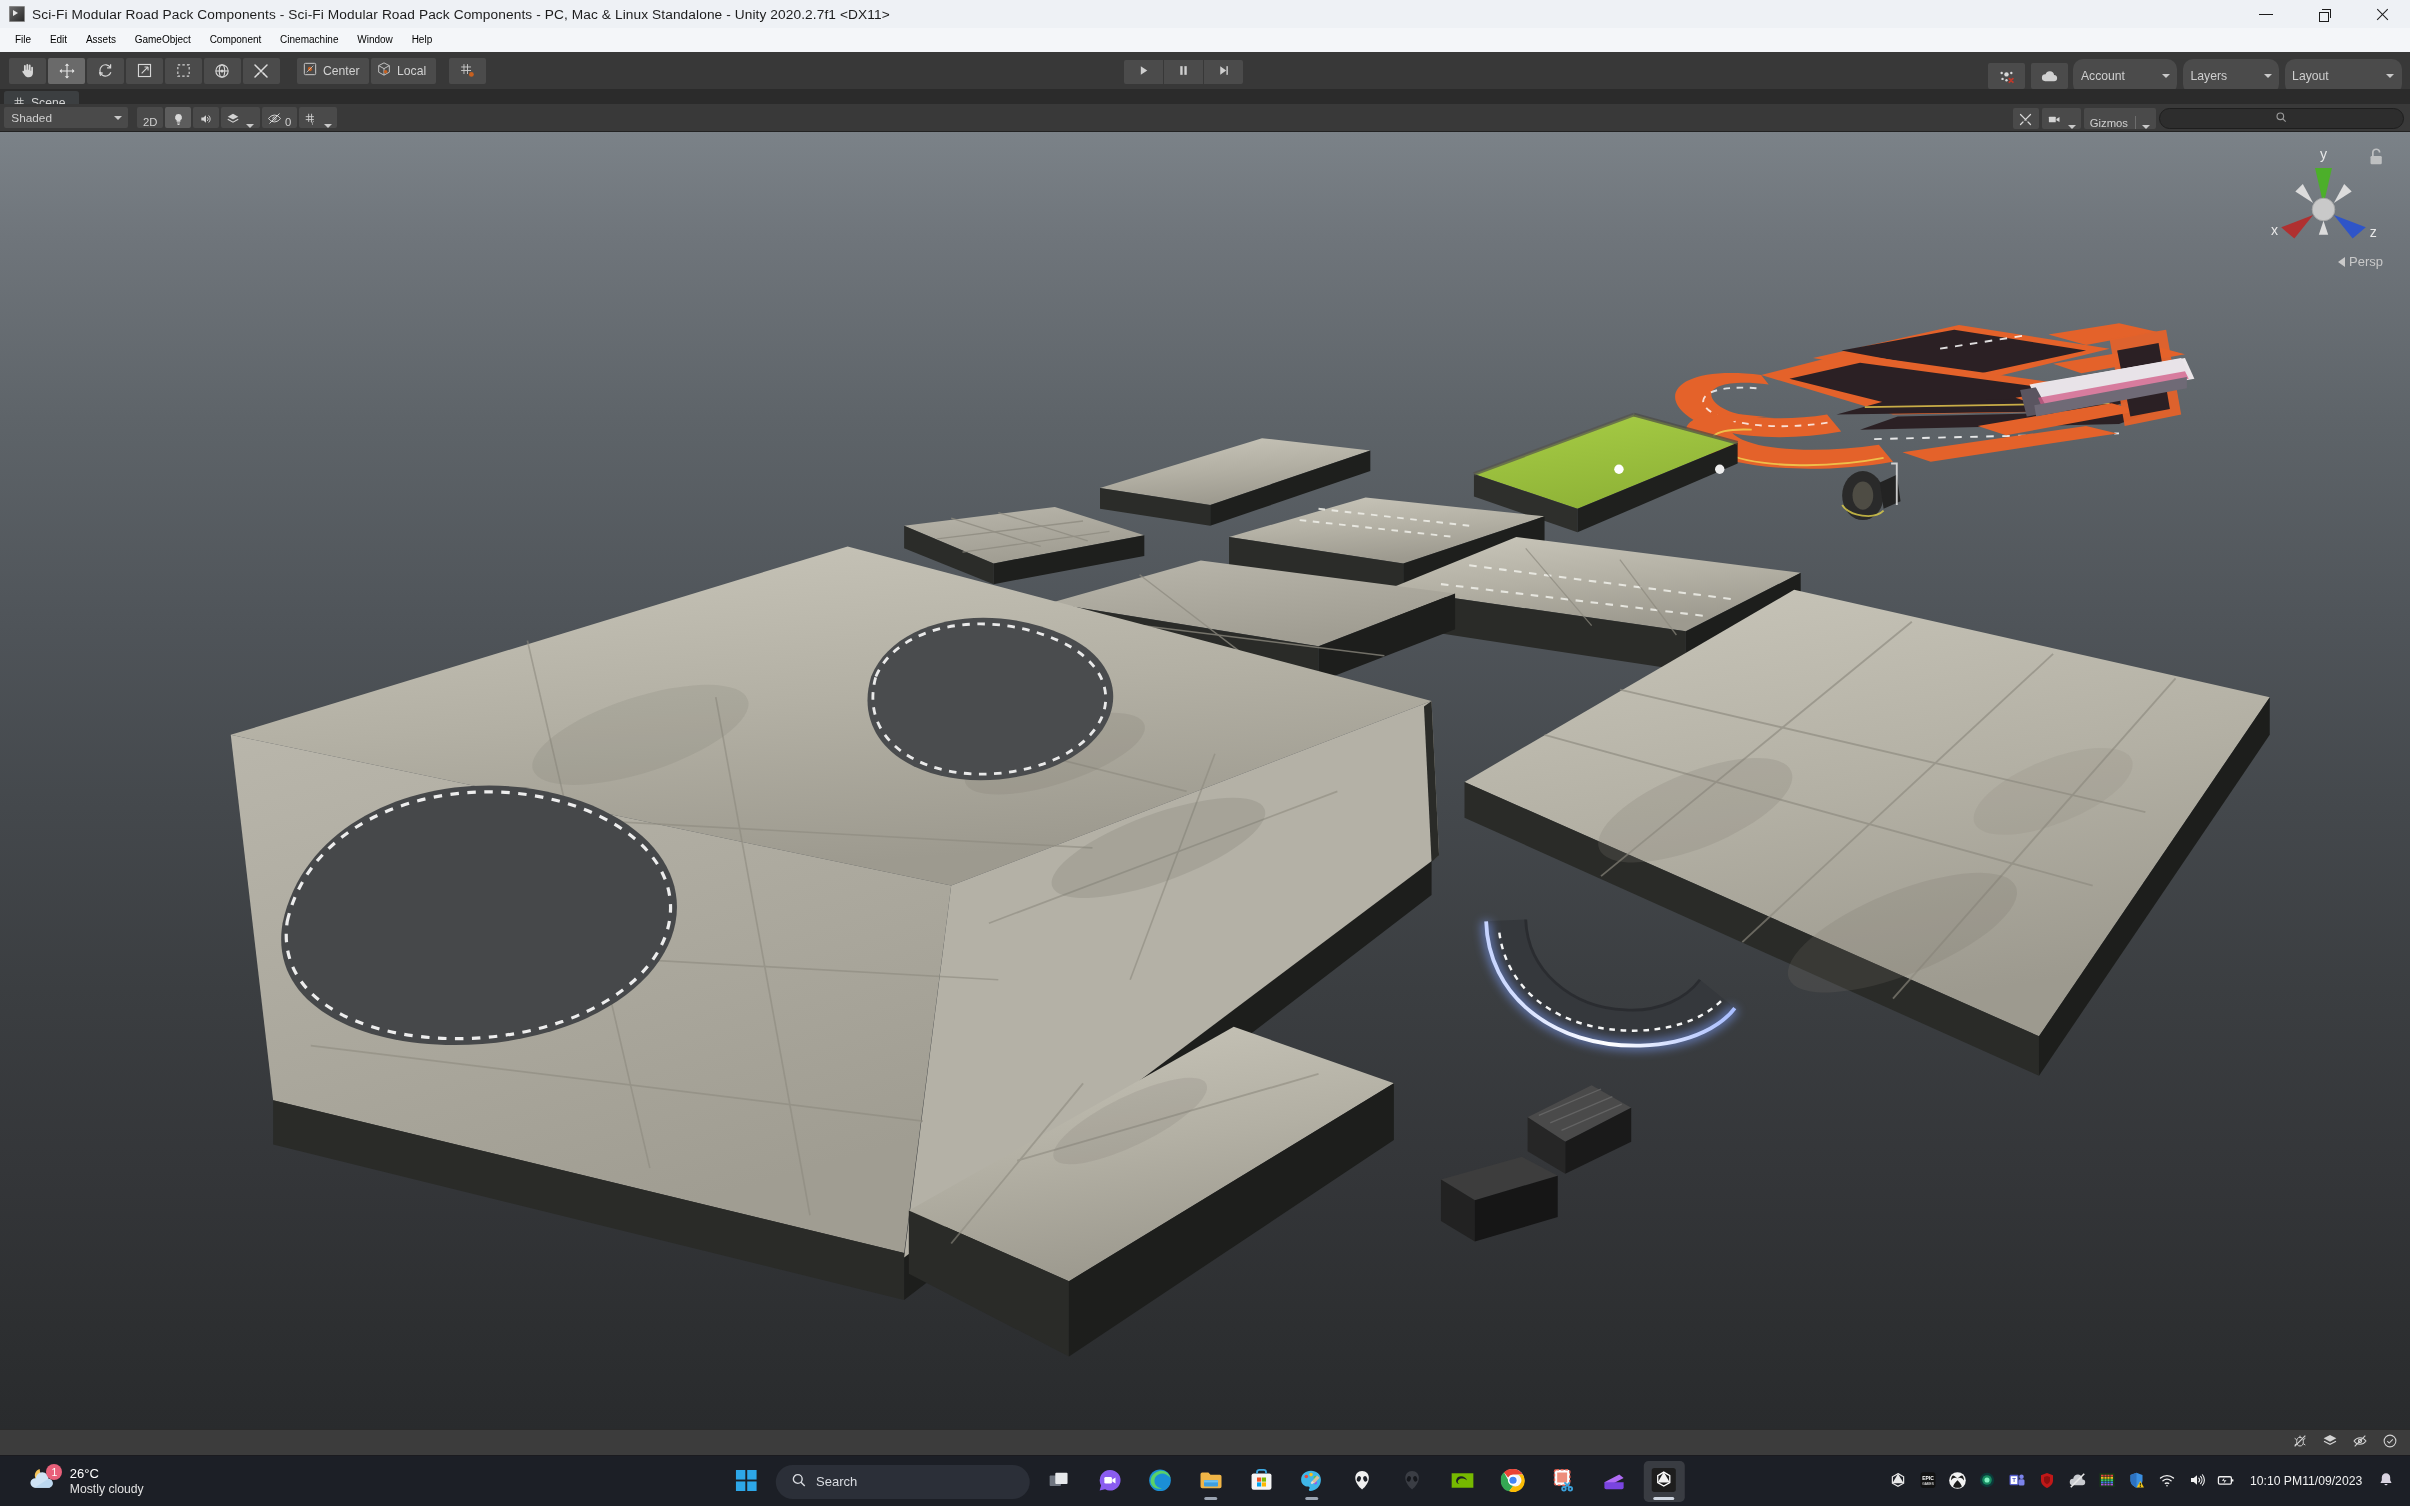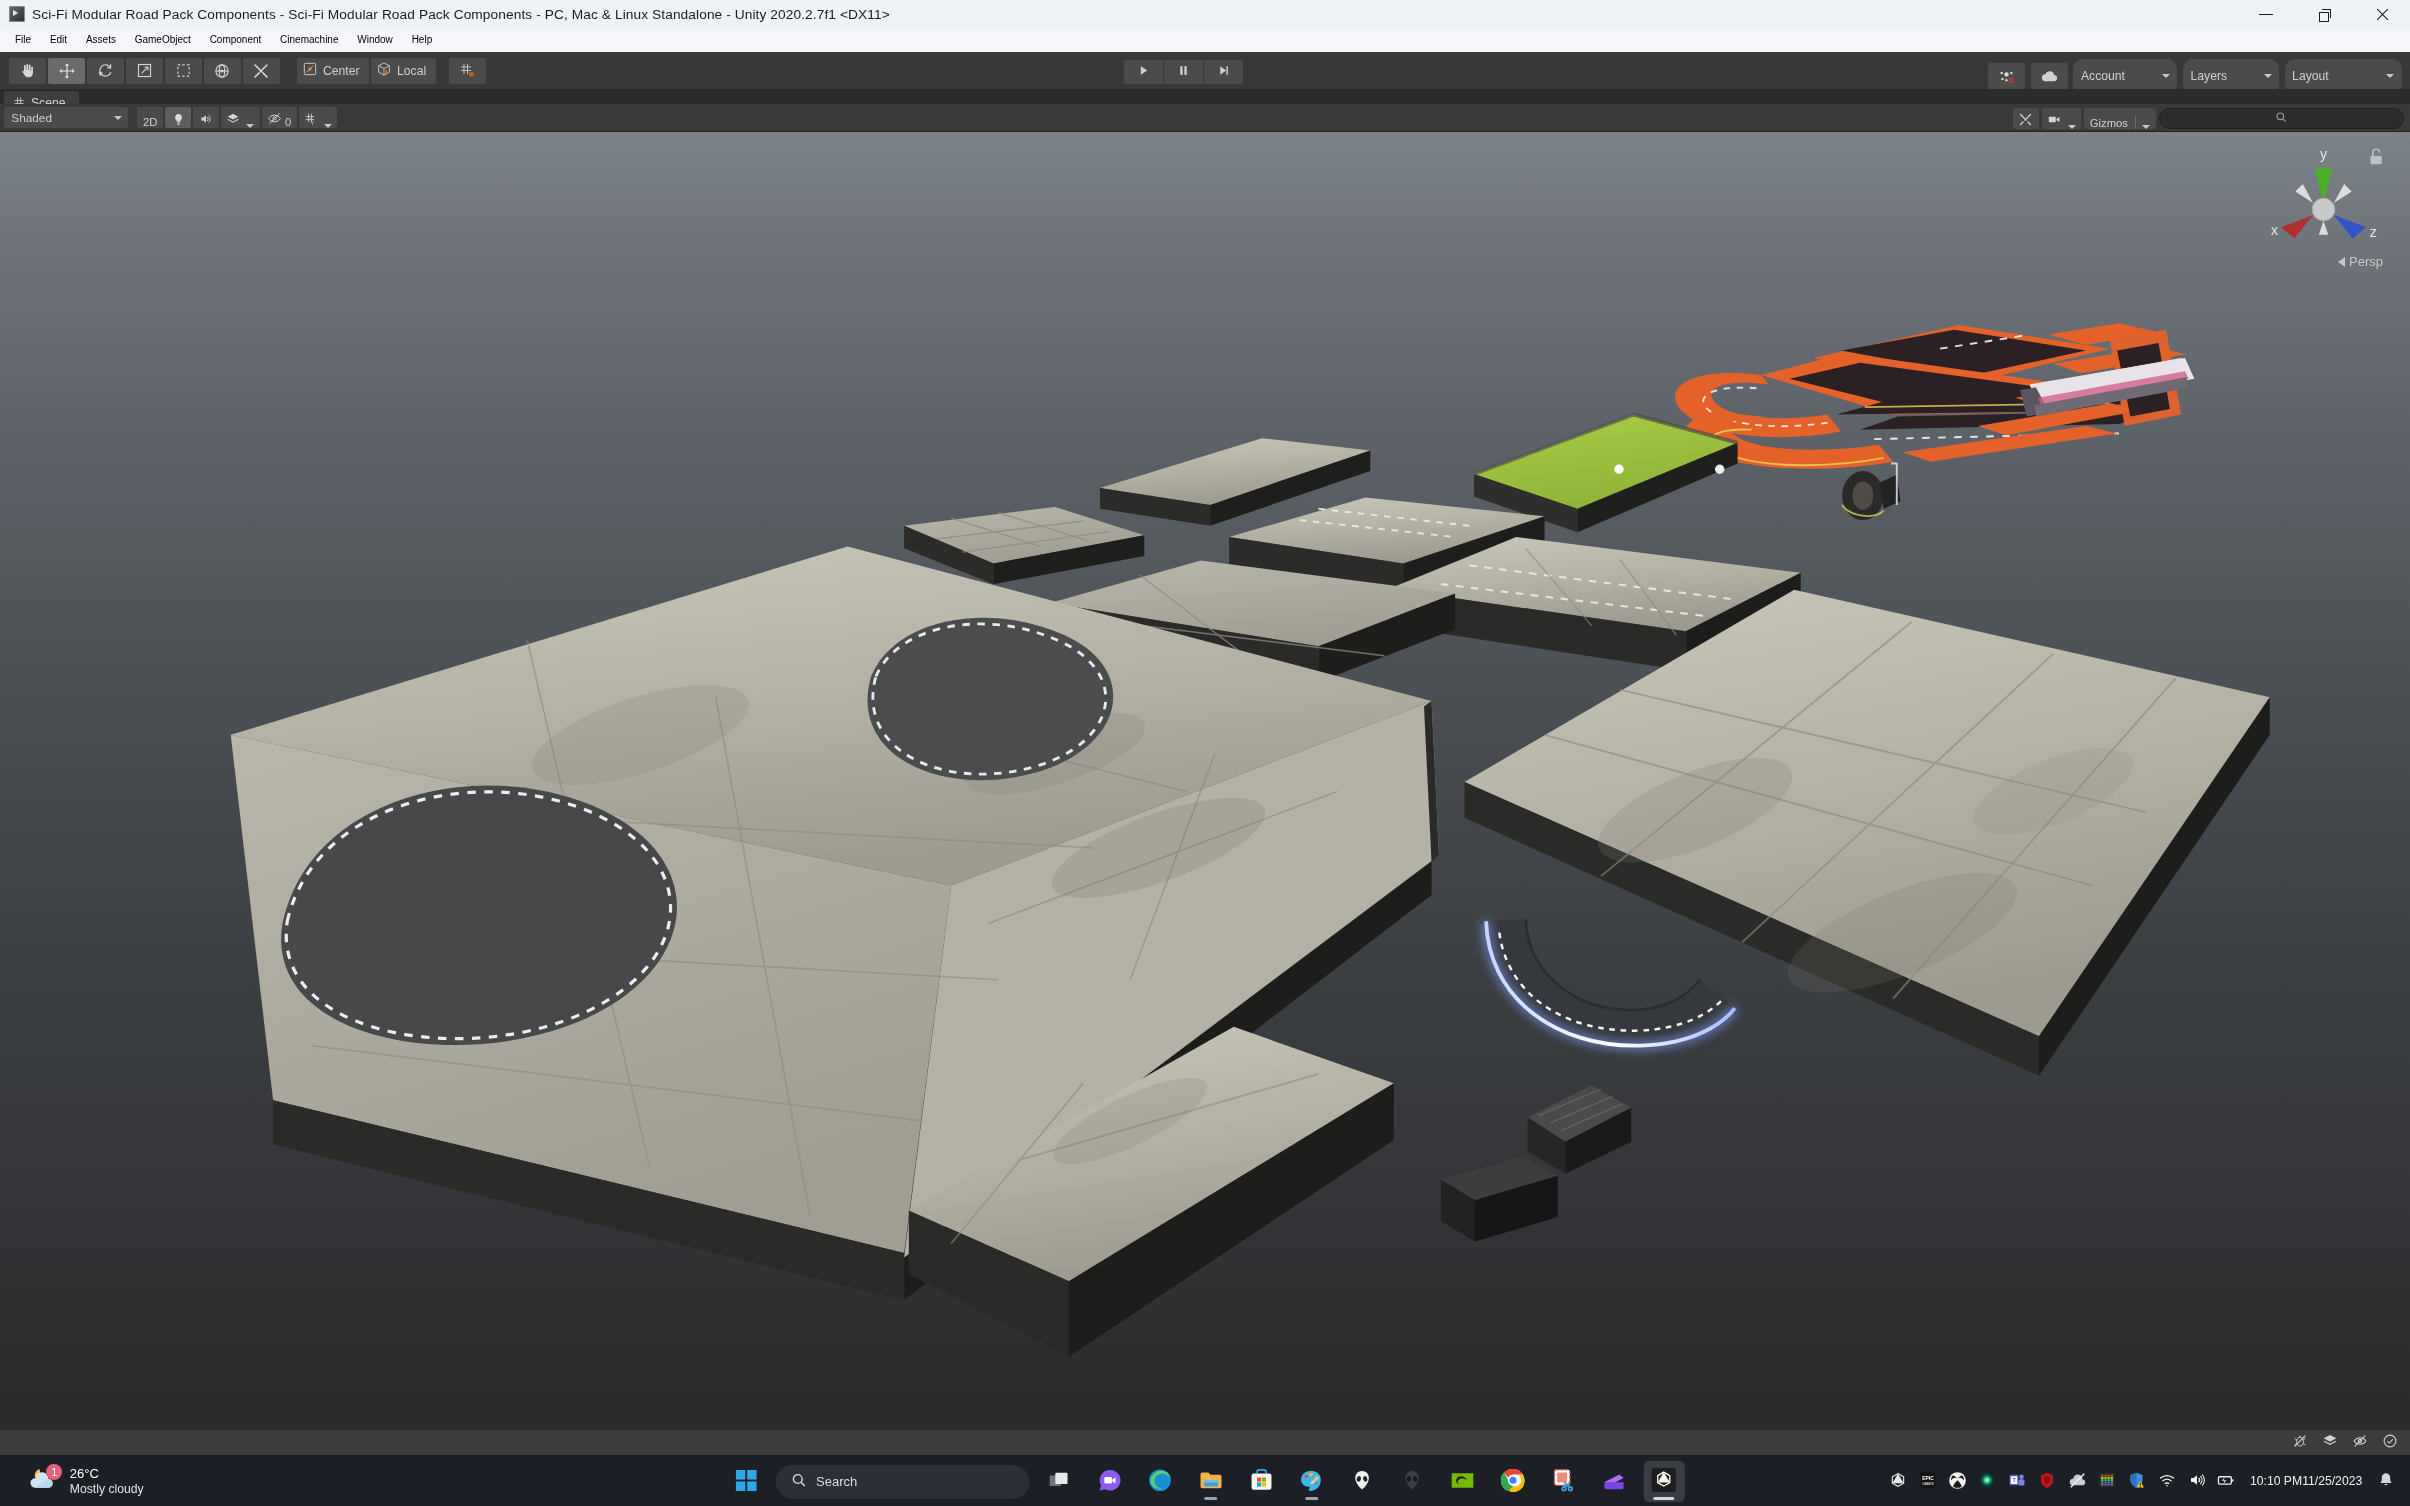--- a/index.html
+++ b/index.html
@@ -1132,21 +1132,21 @@
           <svg width="21" height="18" viewBox="0 0 26 22" fill="none" stroke="#f0f0f0" stroke-width="1.6">
             <rect x="3" y="7" width="16" height="9" rx="1.6"></rect>
             <rect x="19.6" y="10" width="2" height="3" rx="0.6" fill="#f0f0f0" stroke="none"></rect>
             <path d="M10.4 8.2L7.2 12h3.2l-1 3.4 3.6-4.2h-3.2z" fill="#f0f0f0" stroke="none"></path>
           </svg>
         </span>
       </div>
 
       <div class="clock">
         <span>10:10 PM</span>
-        <span>11/25/2023</span>
+        <span>11/09/2023</span>
       </div>
 
       <div class="bell">
         <span>
           <svg width="18" height="18" viewBox="0 0 24 24" fill="#d8d3e0">
             <path d="M12 3a5.6 5.6 0 00-5.6 5.6v3.8L4.6 16h14.8l-1.8-3.6V8.6A5.6 5.6 0 0012 3z"></path>
             <path d="M9.8 17.4a2.3 2.3 0 004.4 0z"></path>
           </svg>
         </span>
       </div>

